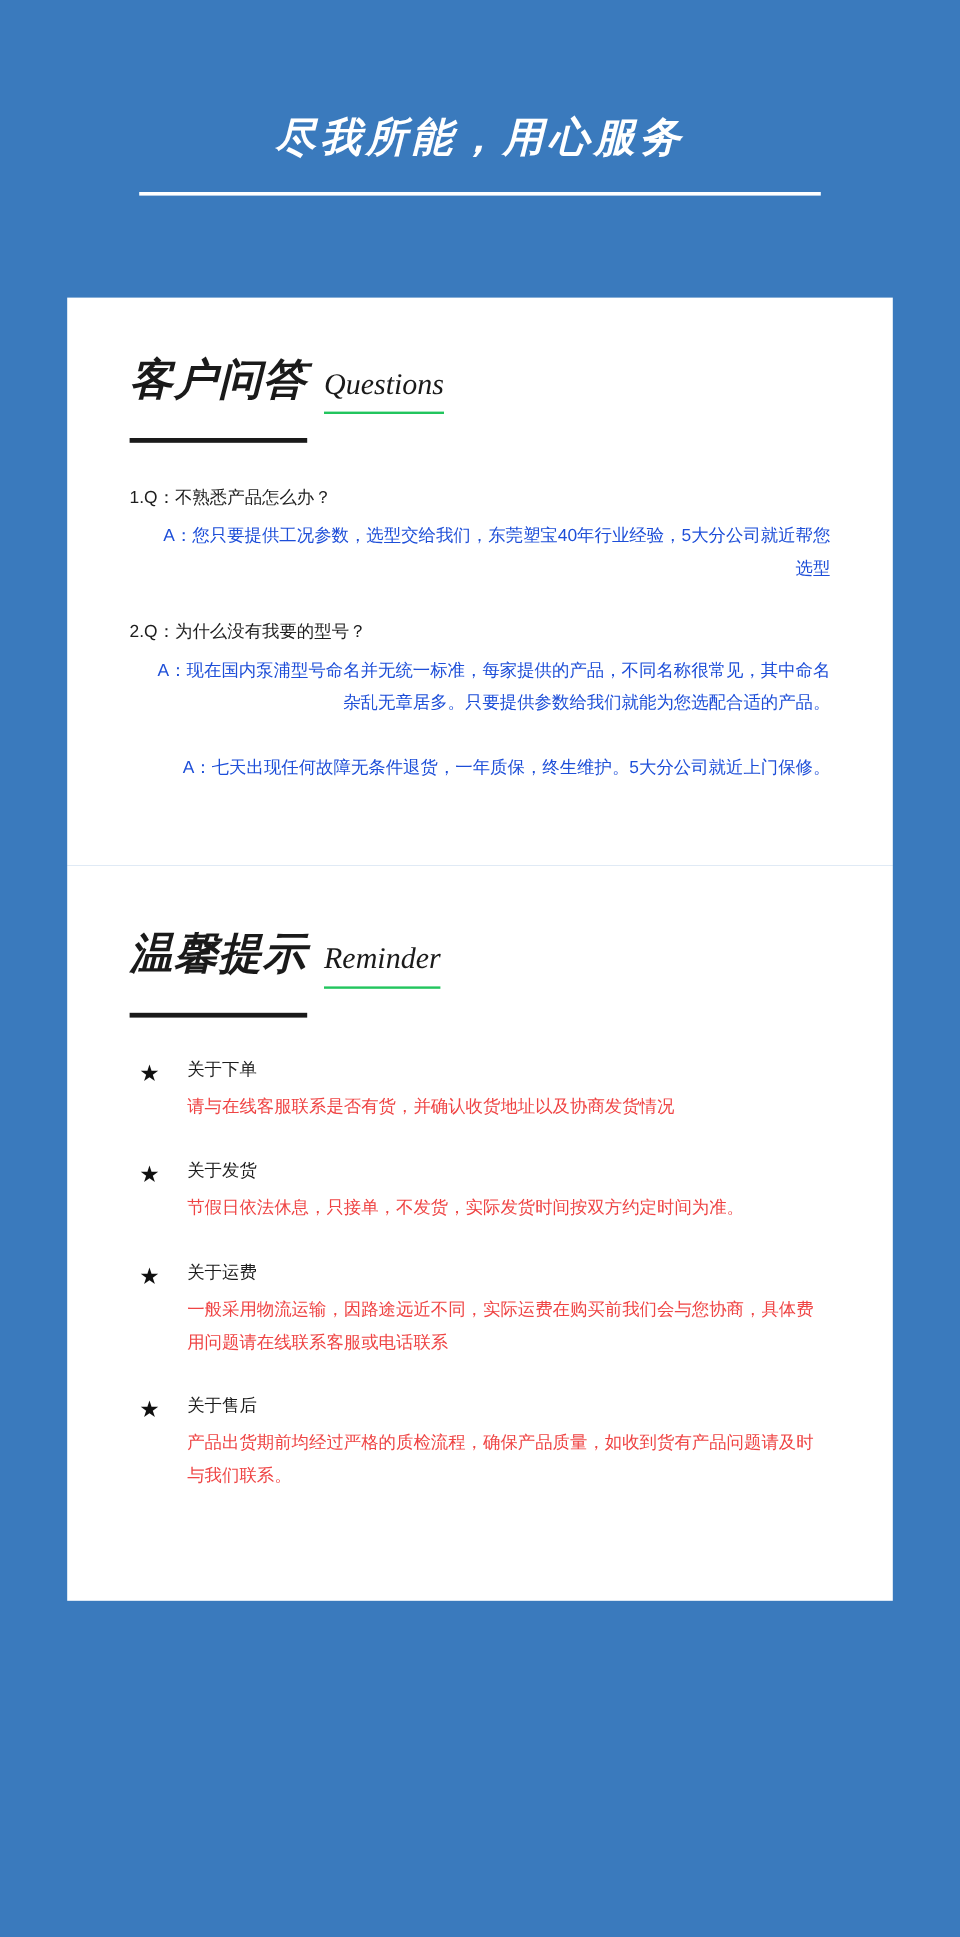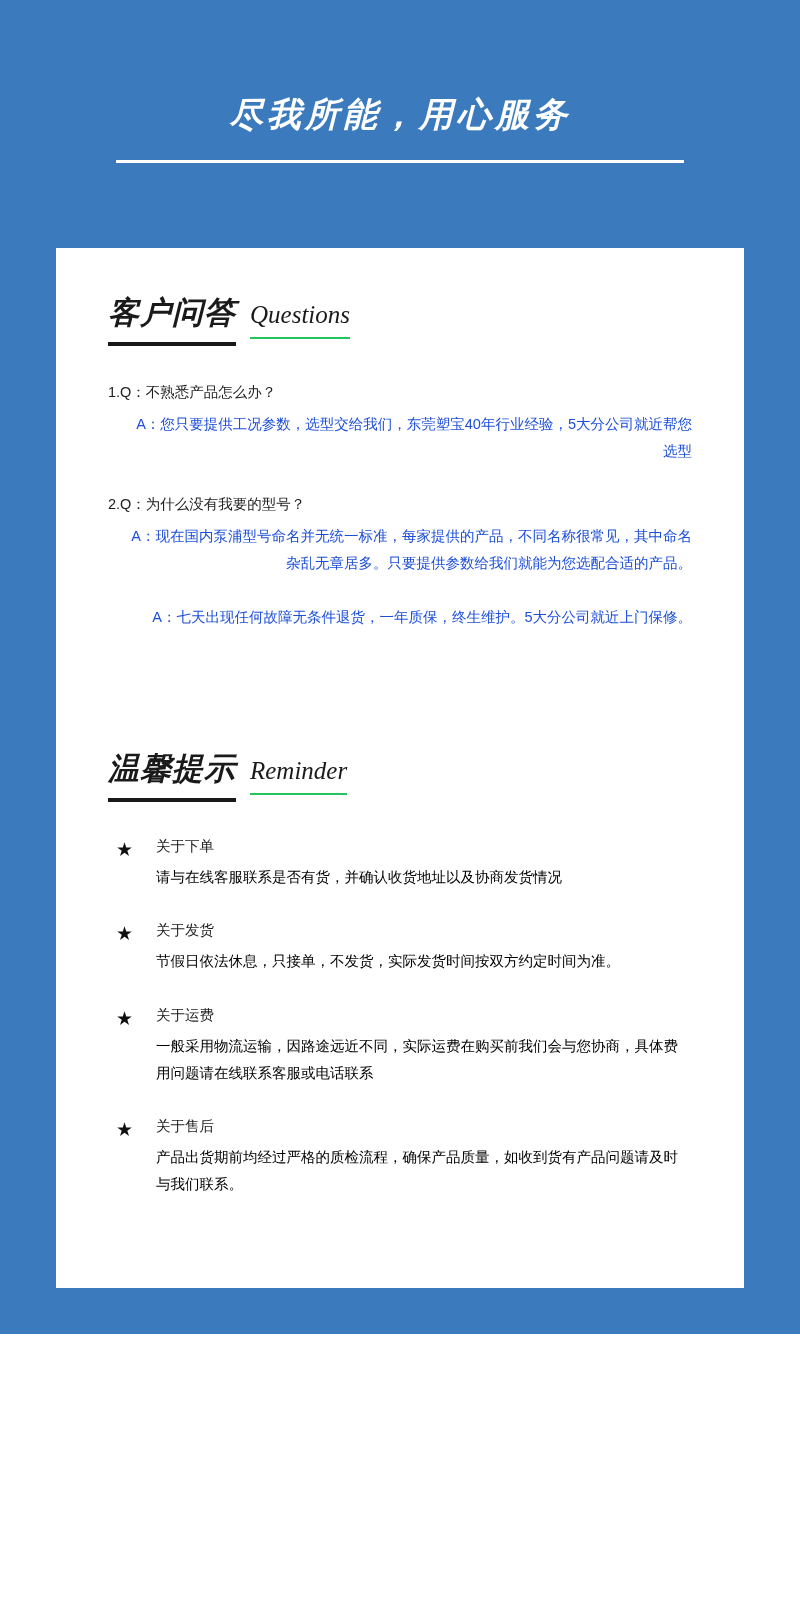--- a/index.html
+++ b/index.html
@@ -8,21 +8,21 @@
   }
   body {
     width: 800px;
     height: 1614px;
     background: #ffffff;
     font-family: "Liberation Sans", sans-serif;
   }
   .page {
     position: relative;
     width: 800px;
-    height: 1334px;
+    height: 1614px;
     background: #3a7abd;
     box-sizing: border-box;
     padding: 0;
     overflow: hidden;
   }
   
   .banner {
     padding-top: 92px;
     text-align: center;
   }
@@ -53,26 +53,26 @@
   }
   .card-reminder {
     padding: 50px 52px 60px 52px;
   }
   .section-head {
     display: flex;
     align-items: baseline;
     margin-bottom: 34px;
   }
   .section-cn {
-    font-size: 31px;
+    font-size: 36px;
     font-weight: bold;
     font-style: italic;
     color: #1a1a1a;
     border-bottom: 4px solid #1a1a1a;
-    padding-bottom: 8px;
+    padding-bottom: 24px;
     letter-spacing: 1px;
   }
   .section-en {
     font-size: 25px;
     font-style: italic;
     color: #1a1a1a;
     margin-left: 14px;
     border-bottom: 2px solid #22c55e;
     padding-bottom: 8px;
     font-family: "Liberation Serif", serif;
@@ -113,21 +113,21 @@
     flex: 1;
   }
   .rem-title {
     font-size: 14.5px;
     color: #1d1d1d;
     line-height: 1.5;
     margin-bottom: 6px;
   }
   .rem-text {
     font-size: 14.5px;
-    color: #000000;
+    color: #ef4444;
     line-height: 1.85;
   }
 </style>
 </head>
 <body>
 
 <div class="page">
 
   <div class="banner">
     <div class="banner-title">尽我所能，用心服务</div>

